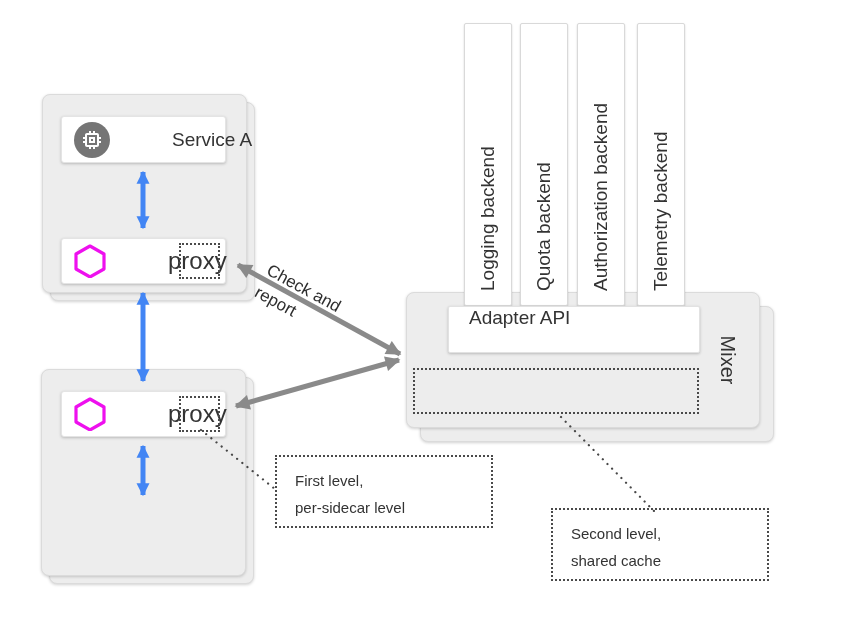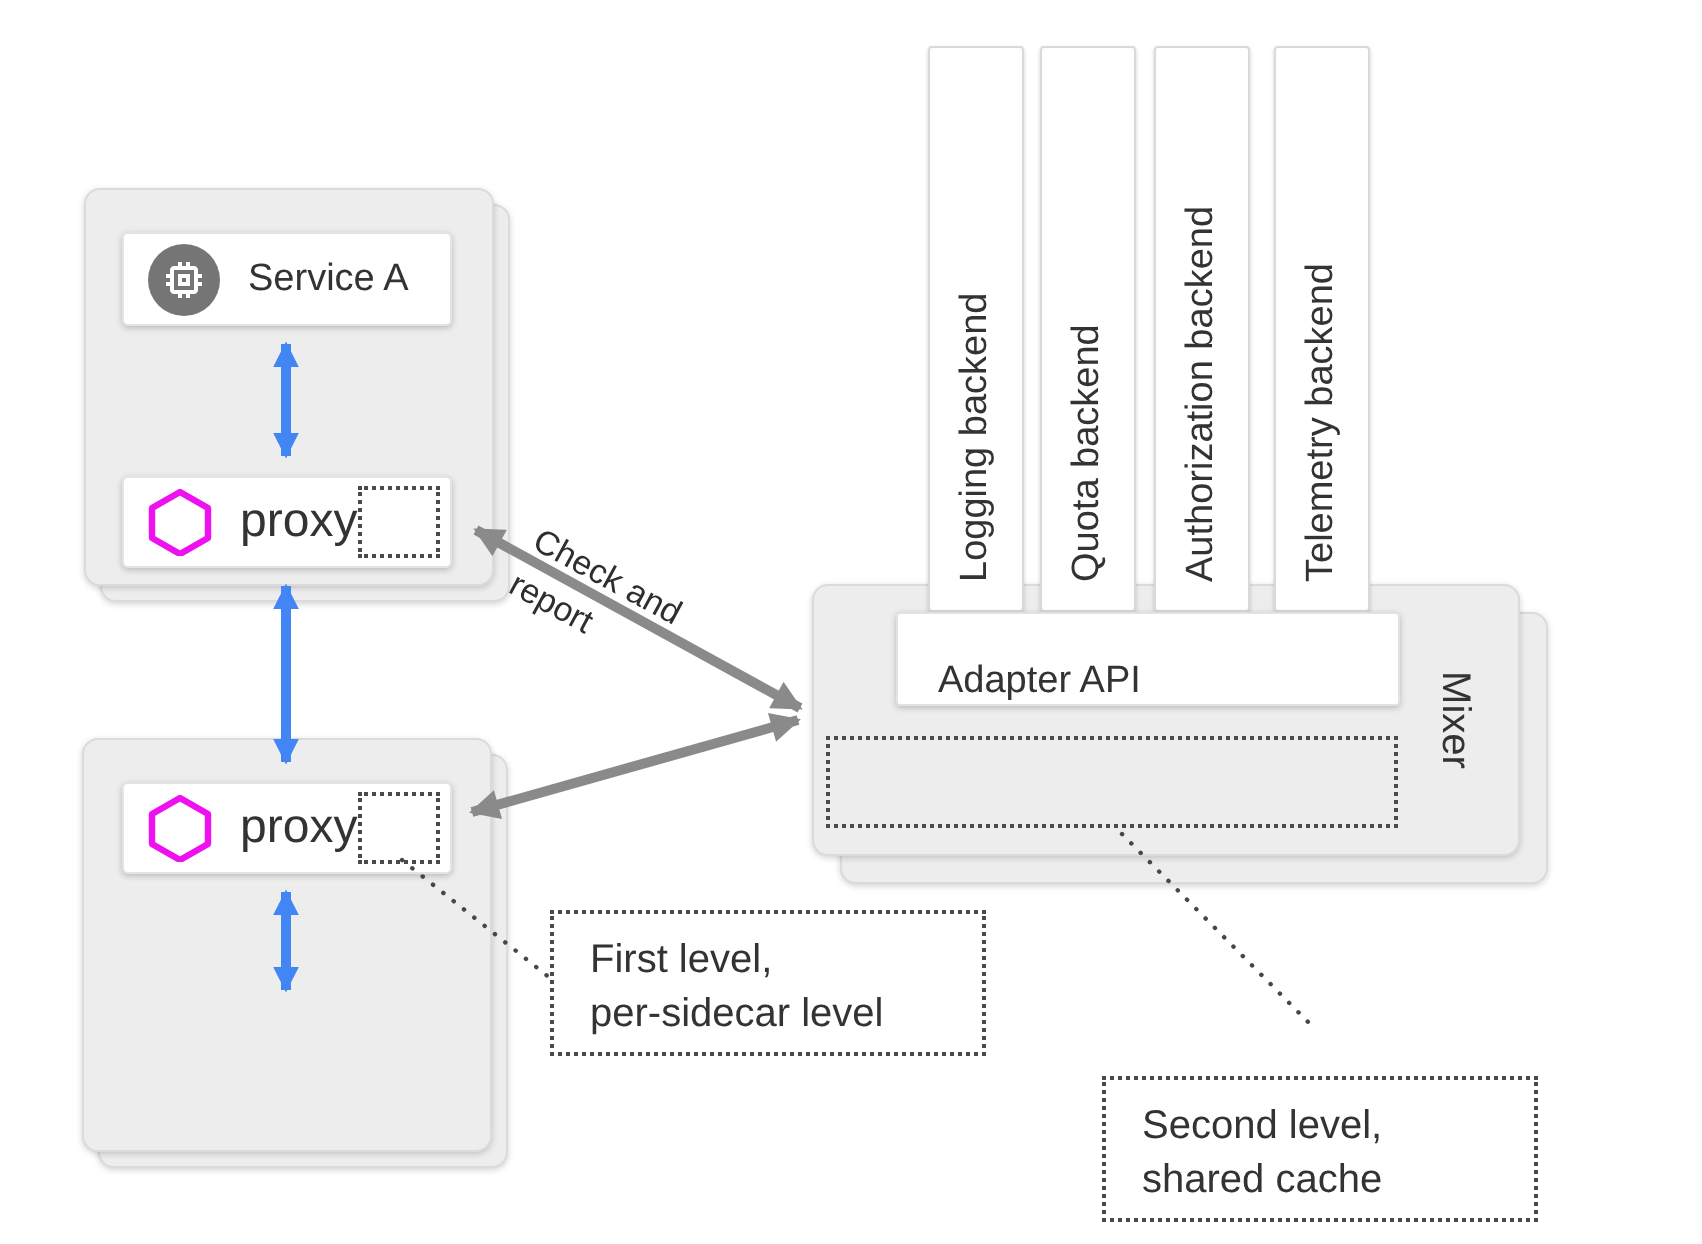--- a/index.html
+++ b/index.html
@@ -12,55 +12,55 @@
     border-radius:8px; box-shadow:0 1px 3px rgba(0,0,0,.18);
     box-sizing:border-box; z-index:1;
   }
   .card.back { z-index:0; }
   .node {
     position:absolute; background:#fff; border:1px solid #E4E4E4; border-radius:3px;
     box-shadow:0 1px 3px rgba(0,0,0,.22); box-sizing:border-box;
     display:flex; align-items:center; padding-left:12px; z-index:2;
   }
   .node .icon { flex:0 0 auto; margin-right:14px; display:block; }
-  .node-label { font-size:19px; white-space:nowrap; }
+  .node-label { font-size:19px; white-space:nowrap;margin-left:48px; }
   .proxy-label { font-size:24px; }
   .cache-slot {
     position:absolute; right:5px; top:4px; width:41px; height:36px;
     border:2px dotted #4A4A4A; box-sizing:border-box;
   }
   .backend {
     position:absolute; top:23px; width:48px; height:283px; background:#fff;
     border:1px solid #D9D9D9; border-radius:2px; box-shadow:0 1px 2px rgba(0,0,0,.18);
     box-sizing:border-box; z-index:2;
   }
   .backend-label {
     position:absolute; top:267px; left:calc(50% - 11px);
     transform:rotate(-90deg); transform-origin:0 0;
     white-space:nowrap; font-size:19px;
   }
   .api-box {
     position:absolute; left:448px; top:306px; width:252px; height:47px;
     background:#fff; border:1px solid #E2E2E2; border-radius:2px;
     box-shadow:0 1px 3px rgba(0,0,0,.22); box-sizing:border-box;
-    display:flex; align-items:flex-end; padding-left:20px; font-size:19px; z-index:3;
+    display:flex; align-items:flex-start; padding-left:20px; font-size:19px; z-index:3;
   }
   .mixer-dotted {
     position:absolute; left:413px; top:368px; width:286px; height:46px;
     border:2px dotted #4A4A4A; box-sizing:border-box; z-index:3;
   }
   .mixer-label {
     position:absolute; left:727px; top:360px;
     transform:translate(-50%,-50%) rotate(90deg);
     font-size:20px; white-space:nowrap; z-index:3;
   }
   .cache-label {
     position:absolute; width:218px; height:73px; background:#fff;
     border:2px dotted #4A4A4A; box-sizing:border-box;
-    padding:10px 0 0 18px; font-size:20px; line-height:27px; z-index:4;
+    padding:10px 0 0 18px; font-size:15px; line-height:27px; z-index:4;
   }
   .check-report {
     position:absolute; left:274px; top:258px; width:114px;
     transform:rotate(28.5deg); transform-origin:0 0;
     font-size:17px; line-height:25px; z-index:4; color:#2e2e2e;
   }
   .overlay { position:absolute; left:0; top:0; z-index:6; pointer-events:none; }
   .arrow-blue { stroke:#4285F4; stroke-width:5; }
   .arrow-gray { stroke:#8A8A8A; stroke-width:5; }
   .dotted-link { stroke:#474747; stroke-width:2.2; stroke-linecap:round; stroke-dasharray:0.1 6.5; fill:none; }
@@ -127,21 +127,21 @@
 
   <div class="check-report">
     <span style="display:block">Check and</span>
     <span style="display:block">report</span>
   </div>
 
   <div class="cache-label" style="left:275px; top:455px">
     <span style="display:block">First level,</span>
     <span style="display:block">per-sidecar level</span>
   </div>
-  <div class="cache-label" style="left:551px; top:538px">
+  <div class="cache-label" style="left:551px; top:508px">
     <span style="display:block">Second level,</span>
     <span style="display:block">shared cache</span>
   </div>
 
   <svg class="overlay" width="851" height="622" viewBox="0 0 851 622">
     <defs>
       <marker id="head-blue" viewBox="0 0 10 10" refX="9" refY="5" markerWidth="13" markerHeight="15" markerUnits="userSpaceOnUse" orient="auto-start-reverse">
         <path d="M0 0 L10 5 L0 10 Z" fill="#4285F4"></path>
       </marker>
       <marker id="head-gray" viewBox="0 0 10 10" refX="9" refY="5" markerWidth="16" markerHeight="15" markerUnits="userSpaceOnUse" orient="auto-start-reverse">

